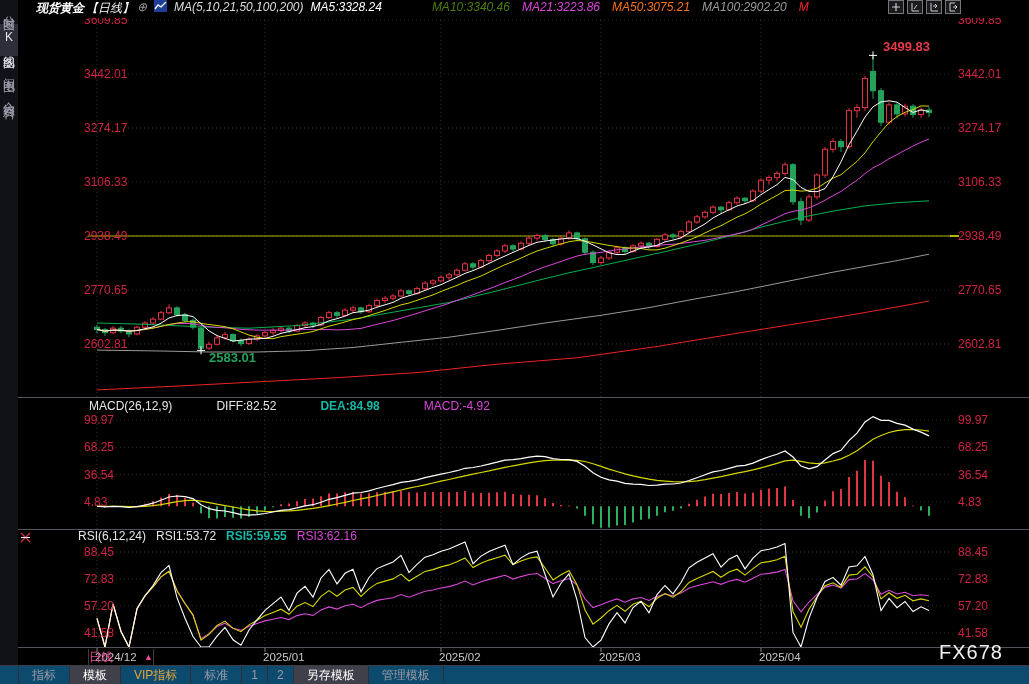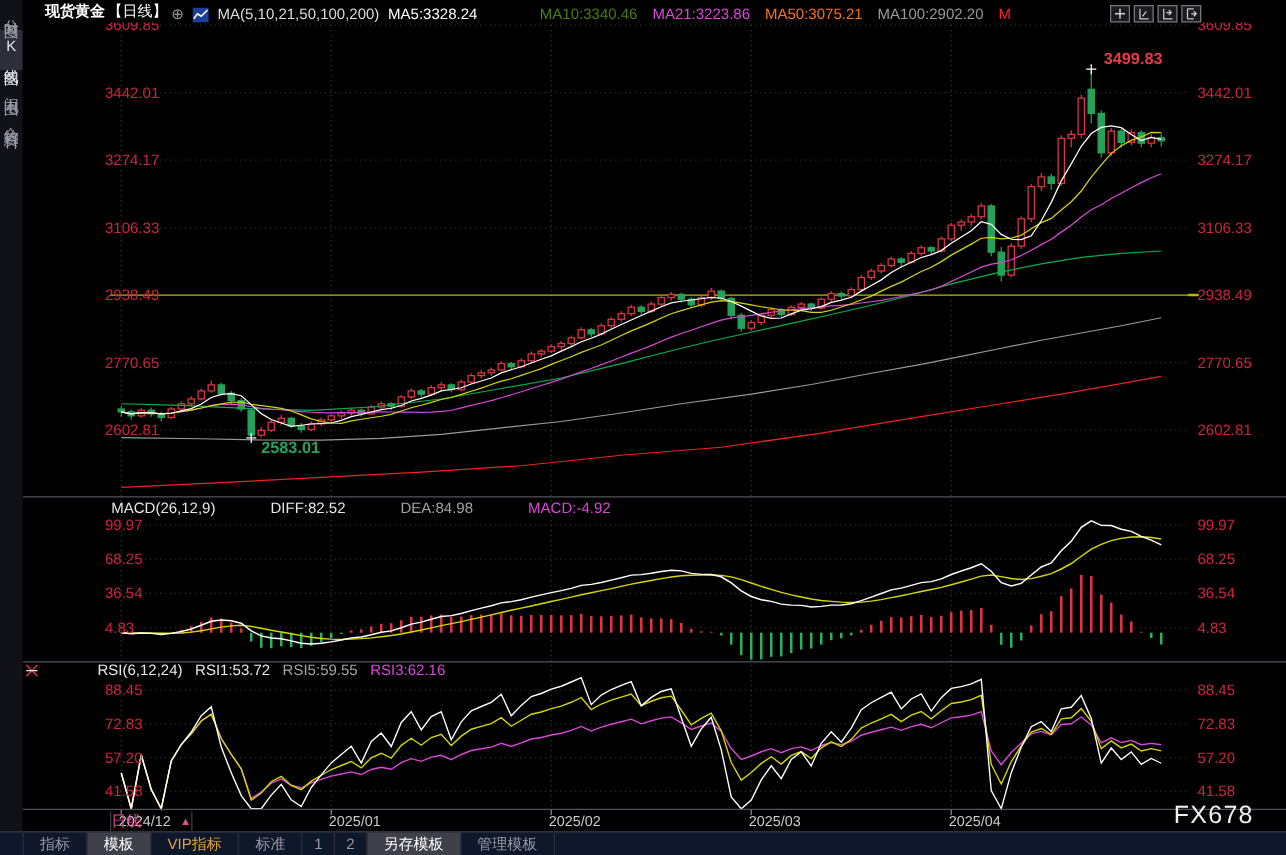--- a/index.html
+++ b/index.html
@@ -5,47 +5,47 @@
   html,body{margin:0;padding:0;background:#000;}
   .app{position:relative;width:1029px;height:684px;background:#000;overflow:hidden;
        font-family:"Liberation Sans",sans-serif;-webkit-font-smoothing:antialiased;}
   
   .sidebar{position:absolute;left:0;top:0;width:18px;height:684px;background:#111118;z-index:5;}
   .side-item{writing-mode:vertical-rl;text-orientation:upright;width:18px;box-sizing:border-box;
              color:#9a9aa8;font-size:12px;line-height:18px;padding:6px 0;margin:0 auto 6px auto;
              text-align:center;letter-spacing:2px;cursor:pointer;}
   .side-item.active{background:#2e2e3a;color:#e6e6ee;}
   
-  .header{position:absolute;left:18px;top:0;width:1011px;height:18px;display:flex;align-items:flex-end;
-          gap:7px;font-size:12px;color:#dcdcdc;white-space:nowrap;z-index:6;padding-left:18px;box-sizing:border-box;}
+  .header{position:absolute;left:18px;top:0;width:1011px;height:18px;display:flex;align-items:flex-start;
+          gap:7px;font-size:12px;color:#dcdcdc;white-space:nowrap;z-index:6;padding-left:18px;box-sizing:border-box;font-style:italic;}
   .sym{color:#fff;font-weight:bold;}
   .ovl{color:#9a9a9a;font-size:12px;}
   .chart-mini-icon{width:13px;height:12px;display:inline-block;}
   .ma-vals{display:flex;gap:12px;}
   .hdr-icons{margin-left:auto;margin-right:68px;display:flex;gap:3px;}
   .hbtn{width:16px;height:14px;border:1px solid #777;background:#1a1a1f;display:flex;
         align-items:center;justify-content:center;cursor:pointer;box-sizing:border-box;}
   
   svg#chart{position:absolute;left:18px;top:18px;z-index:1;font-family:"Liberation Sans",sans-serif;}
   
   .pane-hdr{position:absolute;font-size:12px;display:flex;gap:10px;z-index:4;white-space:nowrap;}
   .macd-hdr{left:89px;top:399px;gap:44px;}
   .rsi-hdr{left:78px;top:529px;}
-  .c-white{color:#e6e6e6;} .c-yellow{color:#a3a3a3;} .c-magenta{color:#d948d9;}
+  .c-white{color:#e6e6e6;} .c-yellow{color:#14b8a6;font-weight:bold;} .c-magenta{color:#d948d9;}
   
   .period-box{position:absolute;left:88px;top:649px;width:64px;height:16px;z-index:4;
               border-left:1px solid #3c3c46;border-right:1px solid #3c3c46;
               display:flex;align-items:center;justify-content:space-between;gap:5px;
               color:#ec4899;font-size:12px;font-weight:normal;cursor:pointer;}
   .period-box .arr{font-size:9px;}
   
   .watermark{position:absolute;right:26px;bottom:20px;font-size:20px;color:#f0f0f0;
              letter-spacing:1px;z-index:7;}
   
-  .toolbar{position:absolute;left:0;bottom:0;width:1029px;height:19px;background:#0f172a;
+  .toolbar{position:absolute;left:0;bottom:0;width:1029px;height:19px;background:#0c4a6e;
            border-top:1px solid #3c3c44;box-sizing:border-box;display:flex;padding-left:18px;z-index:6;}
   .tool-item{padding:0 13px;font-size:12px;color:#9a9aa4;display:flex;align-items:center;
              border-right:1px solid #2e2e36;cursor:pointer;white-space:nowrap;}
   .tool-item:first-child{border-left:1px solid #2e2e36;}
   .tool-item.active{background:#40404b;color:#fff;}
   .tool-item.vip{color:#e2a33c;}
   .tool-item.narrow{padding:0 9px;}
   .pane-handle{position:absolute;left:20px;top:529px;z-index:5;}
 </style>
 </head>

